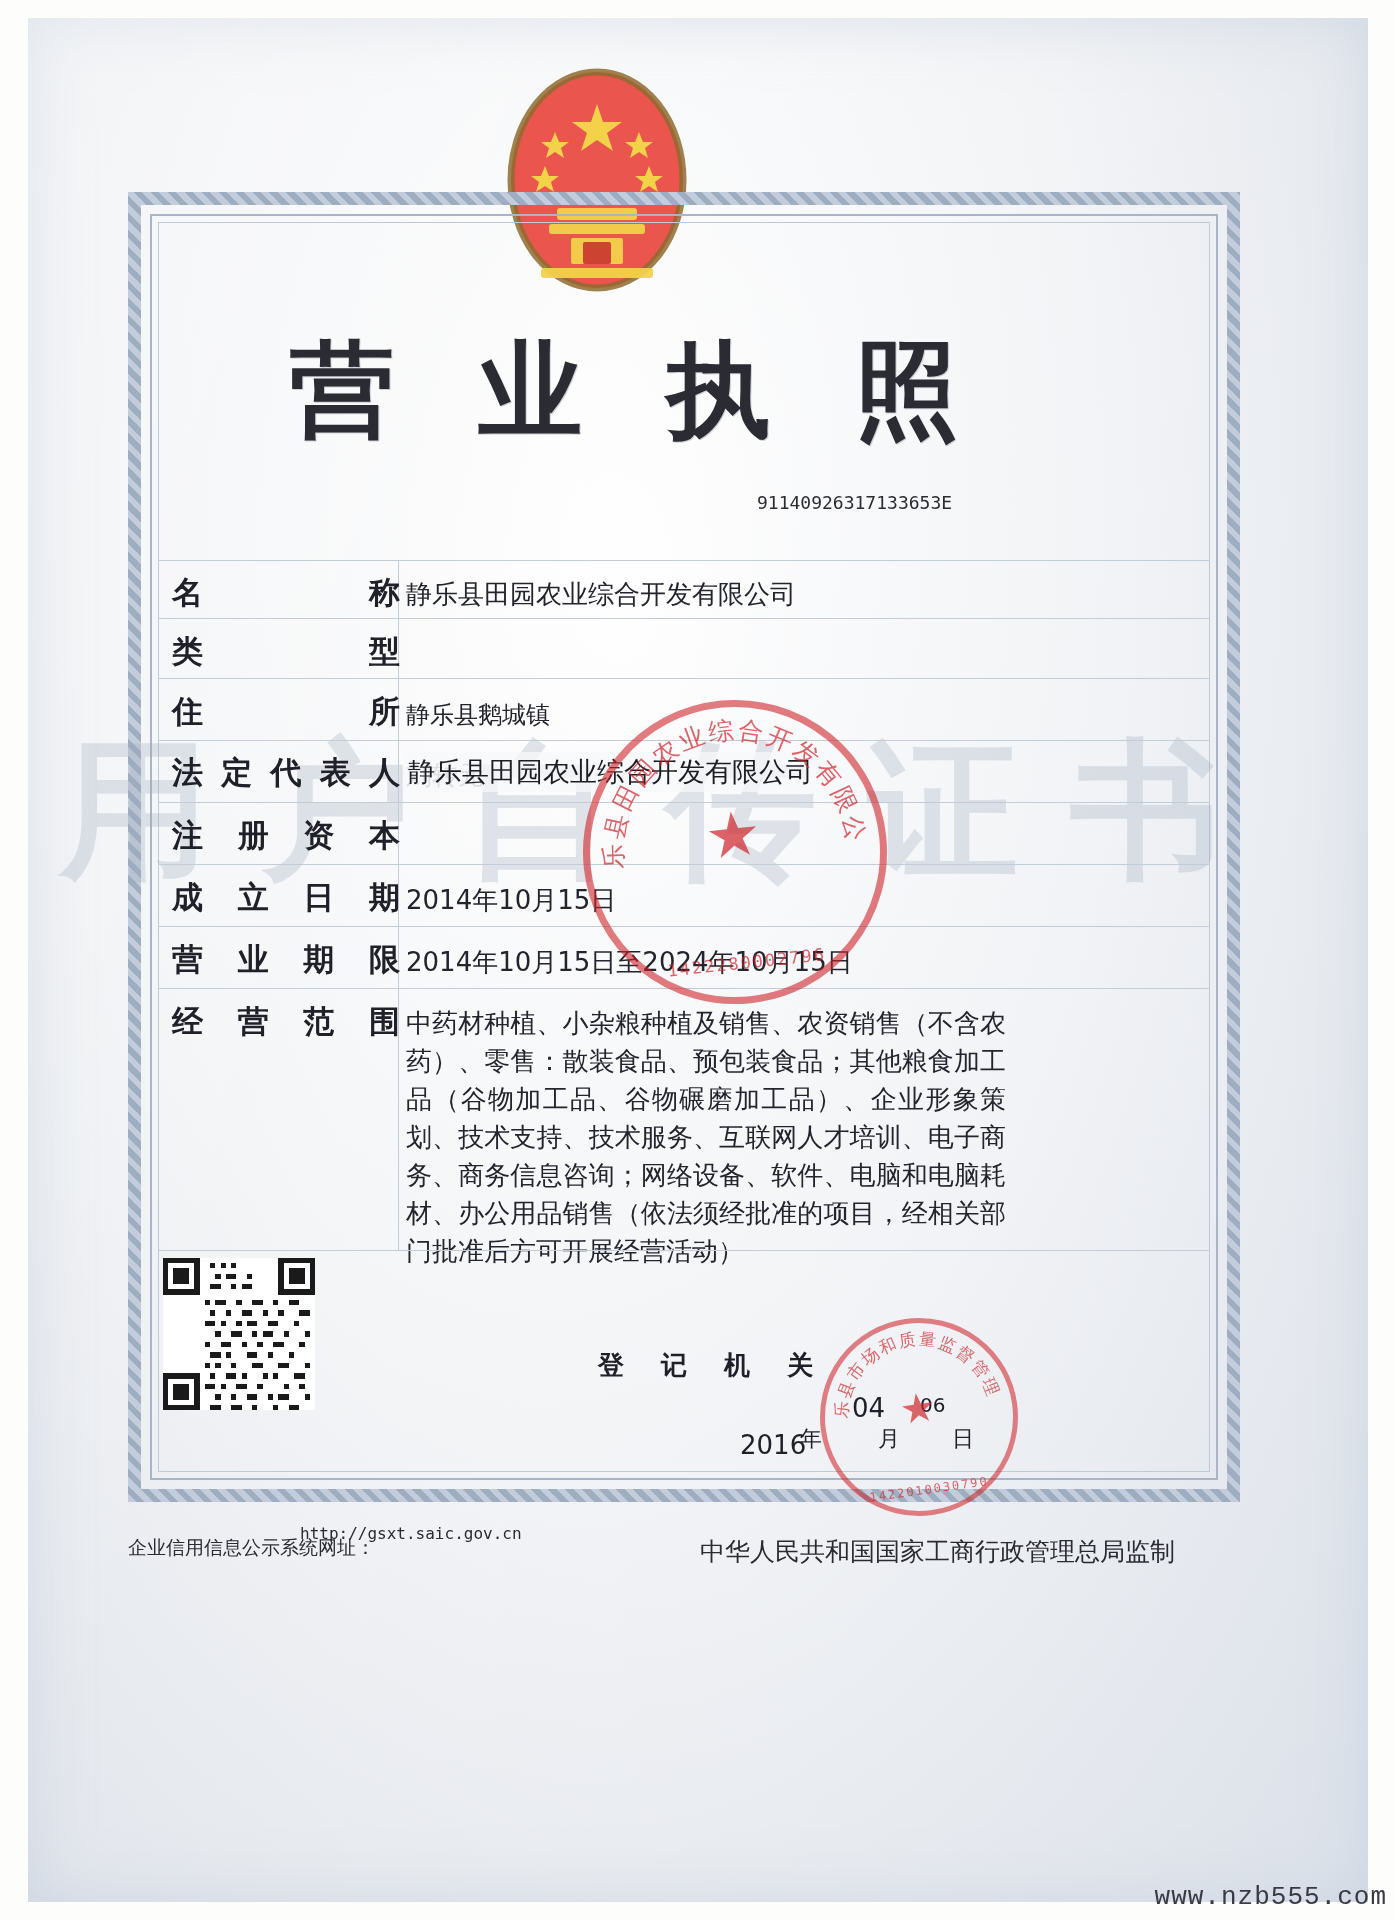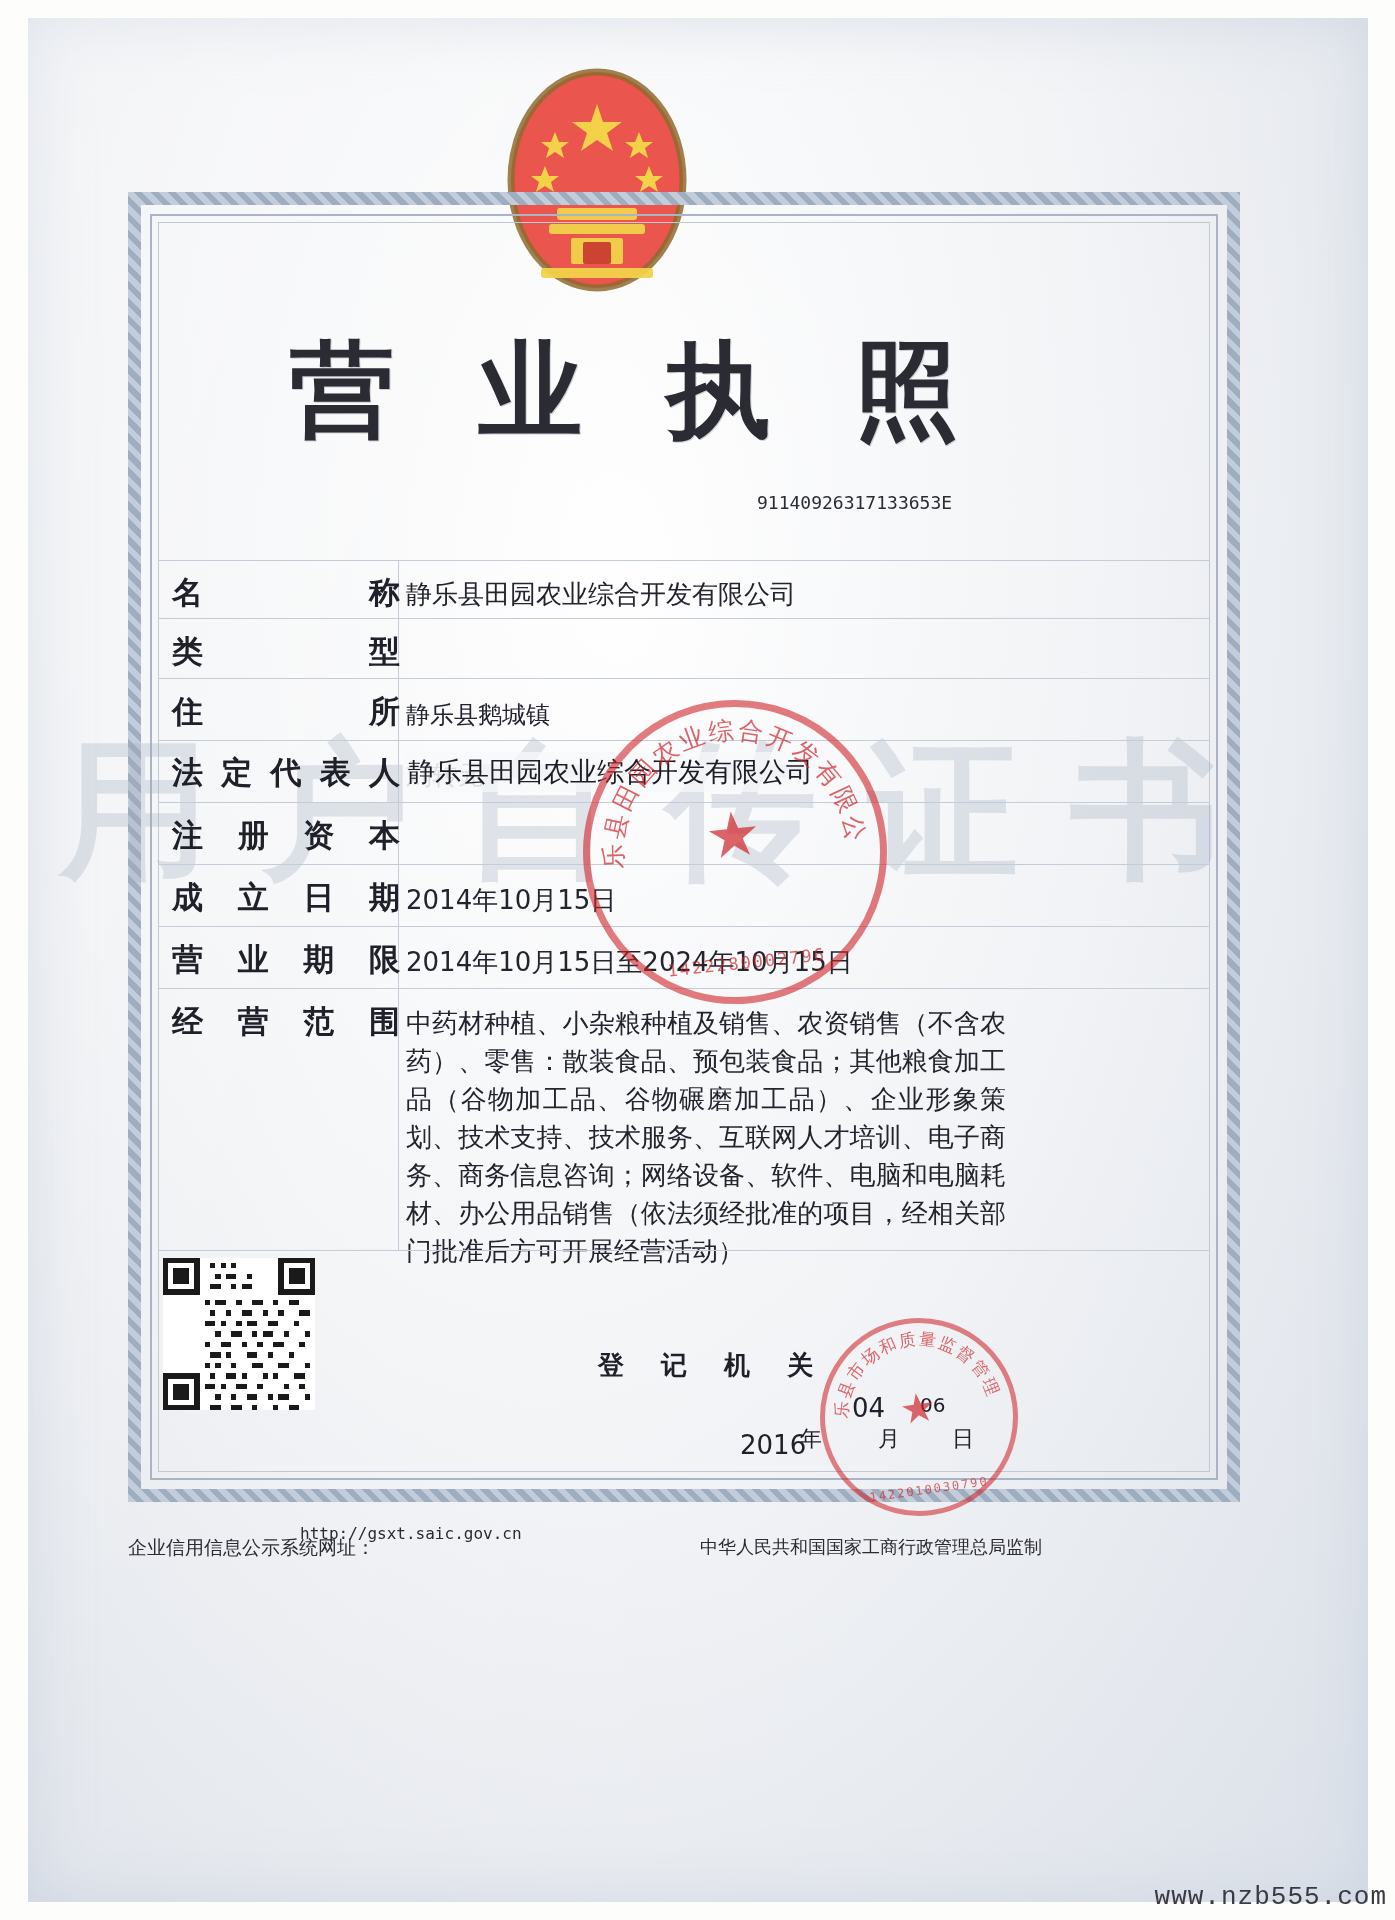--- a/index.html
+++ b/index.html
@@ -279,21 +279,21 @@
     top: 1524px;
     font-family: "DejaVu Sans Mono", "Liberation Mono", monospace;
     font-size: 16px;
     color: #2a2a33;
     white-space: nowrap;
   }
   .footer-right {
     position: absolute;
     left: 700px;
     top: 1535px;
-    font-size: 18px;
+    font-size: 25px;
     color: #2a2a33;
     white-space: nowrap;
   }
   .site-mark {
     position: absolute;
     right: 16px;
     bottom: 8px;
     font-family: Liberation Mono, monospace;
     font-size: 26px;
     color: #3a3a44;

